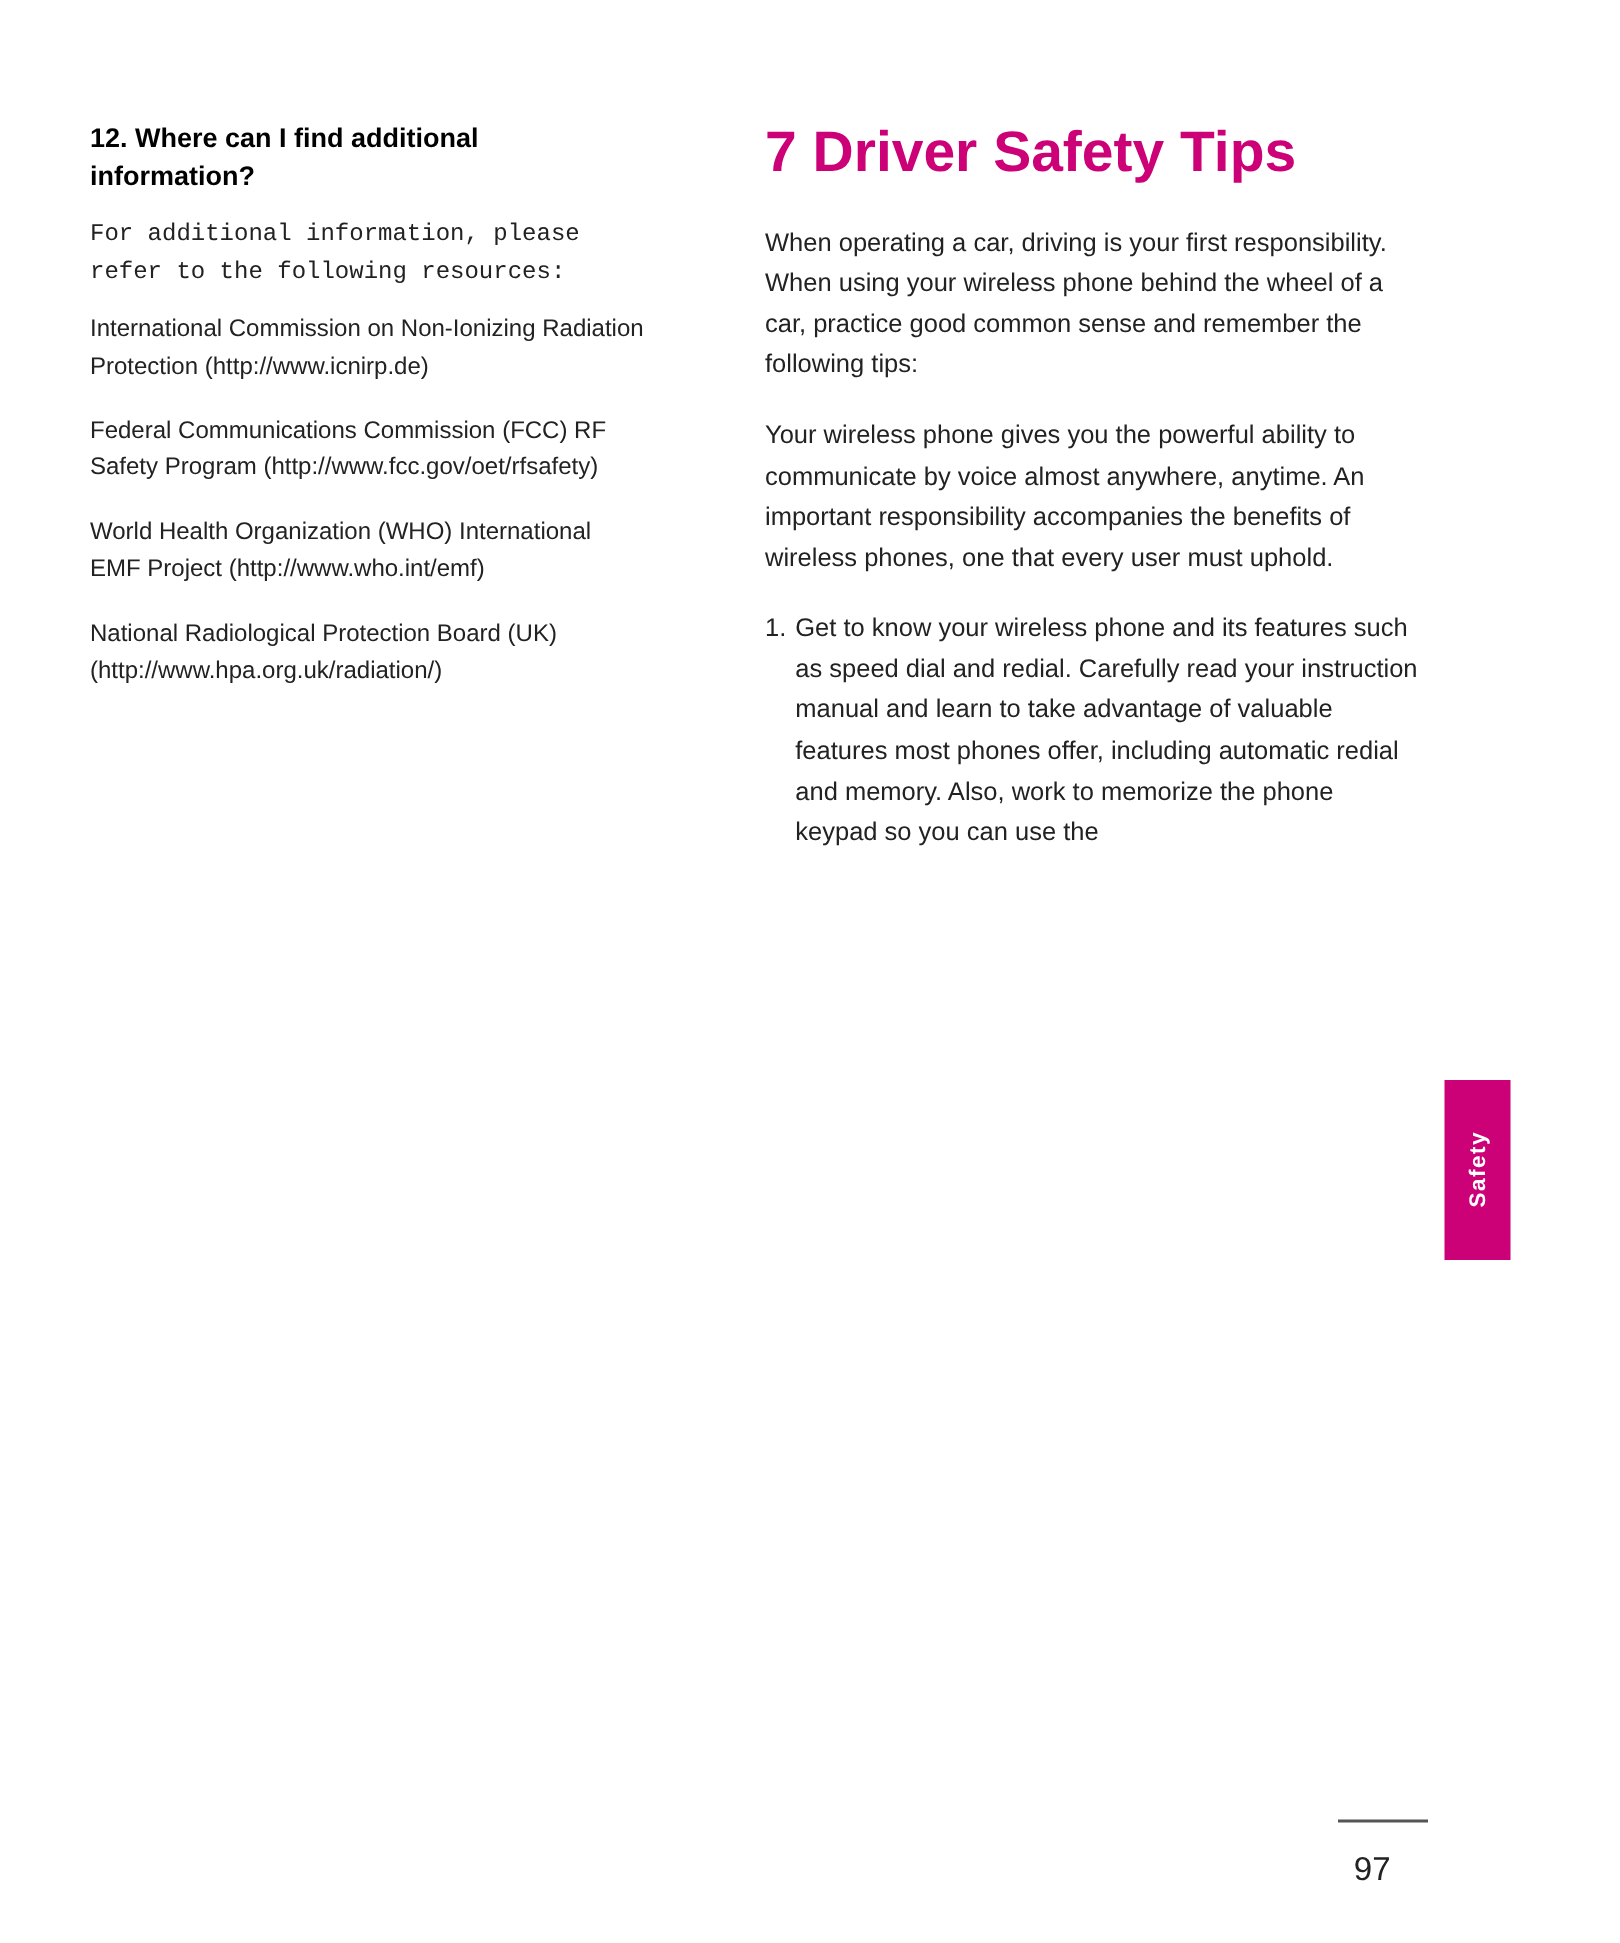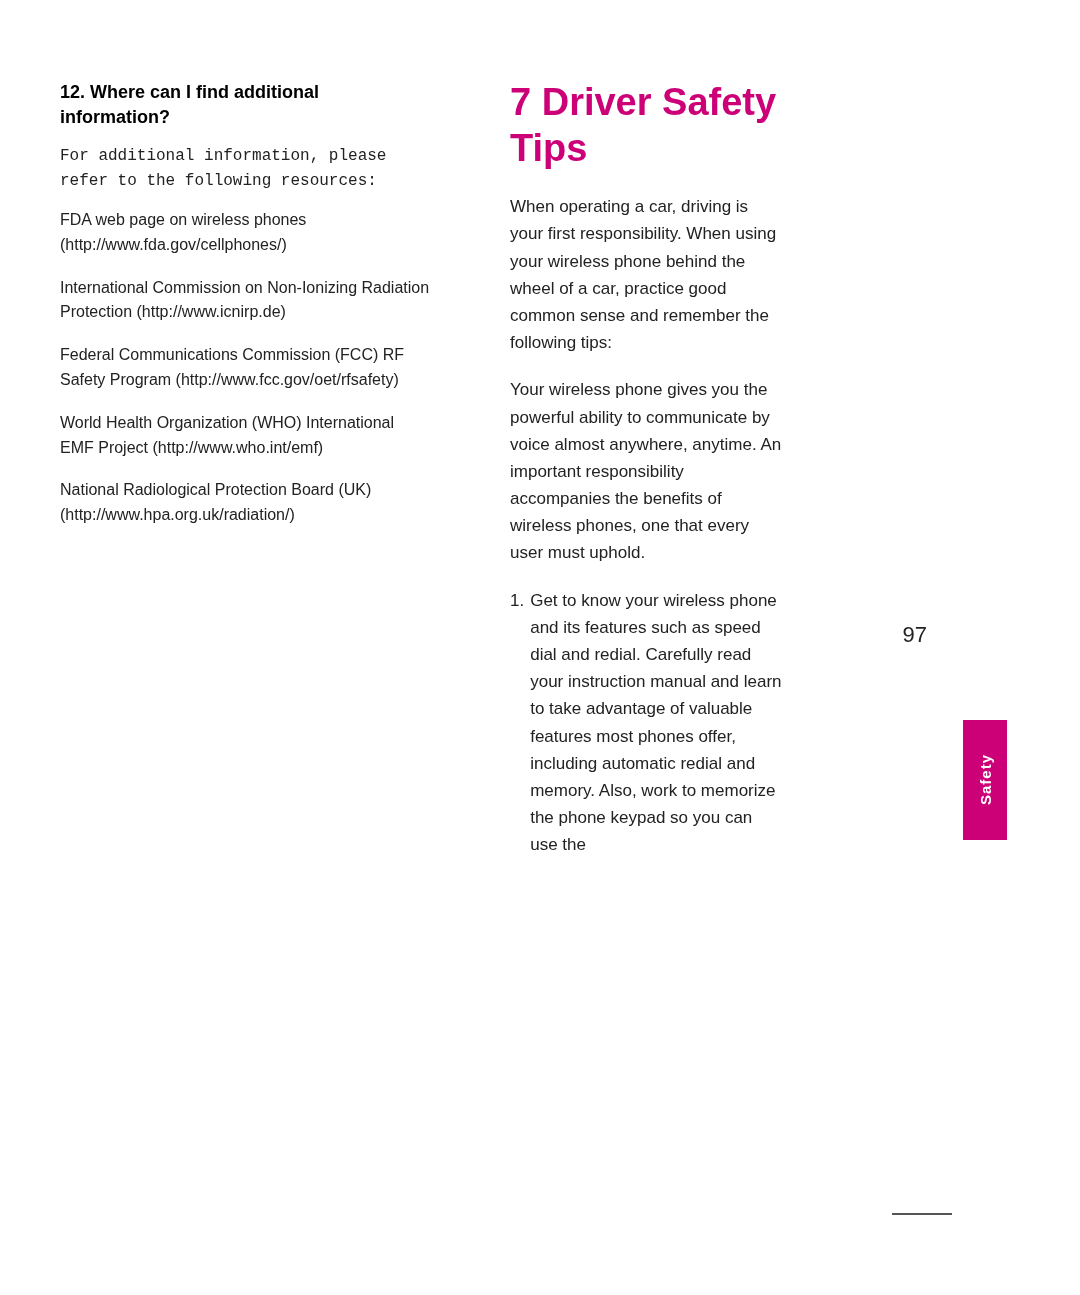--- a/index.html
+++ b/index.html
@@ -15,21 +15,21 @@
       min-height: 1295px;
       position: relative;
       overflow: hidden;
     }
 
     .page-container {
       width: 1007px;
       min-height: 1295px;
       background: #ffffff;
       display: flex;
-      flex-direction: row;
+      flex-direction: column;
       position: relative;
     }
 
     .content-area {
       display: flex;
       flex-direction: row;
       padding: 80px 60px 60px 60px;
       gap: 40px;
       flex: 1;
     }
@@ -151,23 +151,20 @@
 <div class="page-container">
 
   <div class="content-area">
 
     <div class="left-column">
 
       <h2 class="section-heading">12. Where can I find additional information?</h2>
 
       <p class="body-text">For additional information, please refer to the following resources:</p>
 
-      <div class="resource-block">
-        <p class="resource-text">FDA web page on wireless phones (http://www.fda.gov/cellphones/)</p>
-      </div>
 
       <div class="resource-block">
         <p class="resource-text">International Commission on Non-Ionizing Radiation Protection (http://www.icnirp.de)</p>
       </div>
 
       <div class="resource-block">
         <p class="resource-text">Federal Communications Commission (FCC) RF Safety Program (http://www.fcc.gov/oet/rfsafety)</p>
       </div>
 
       <div class="resource-block">

